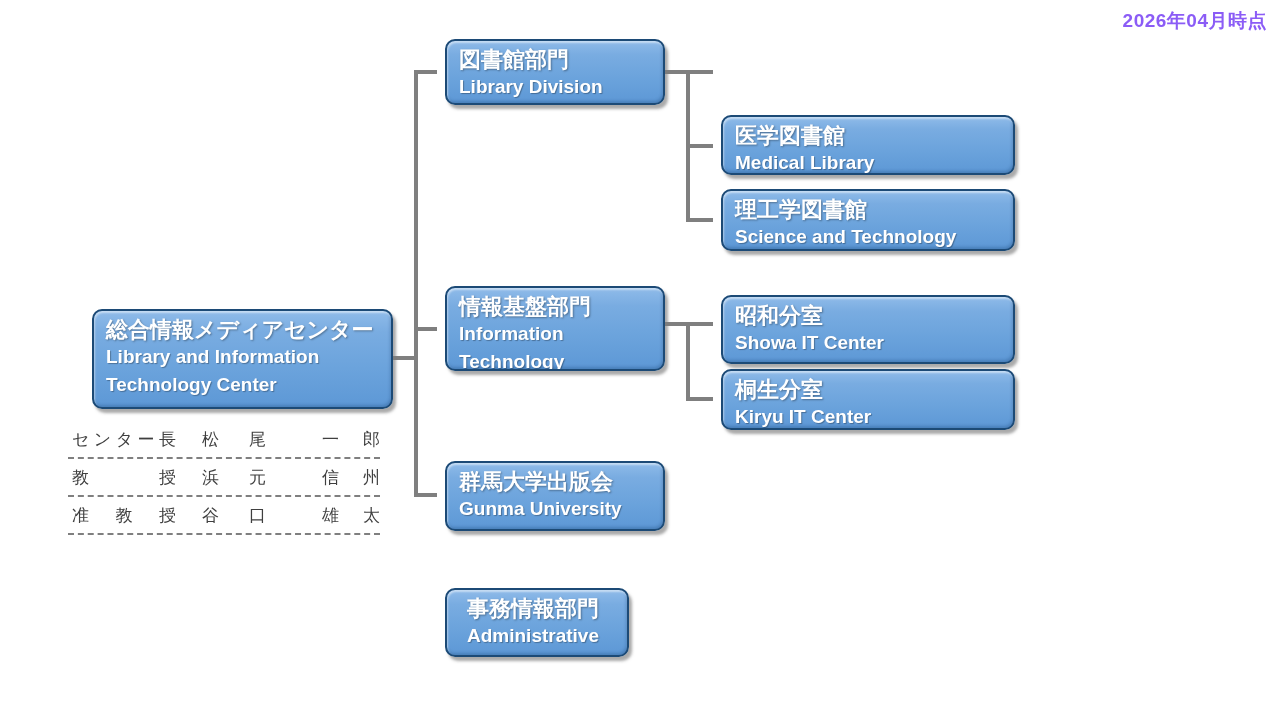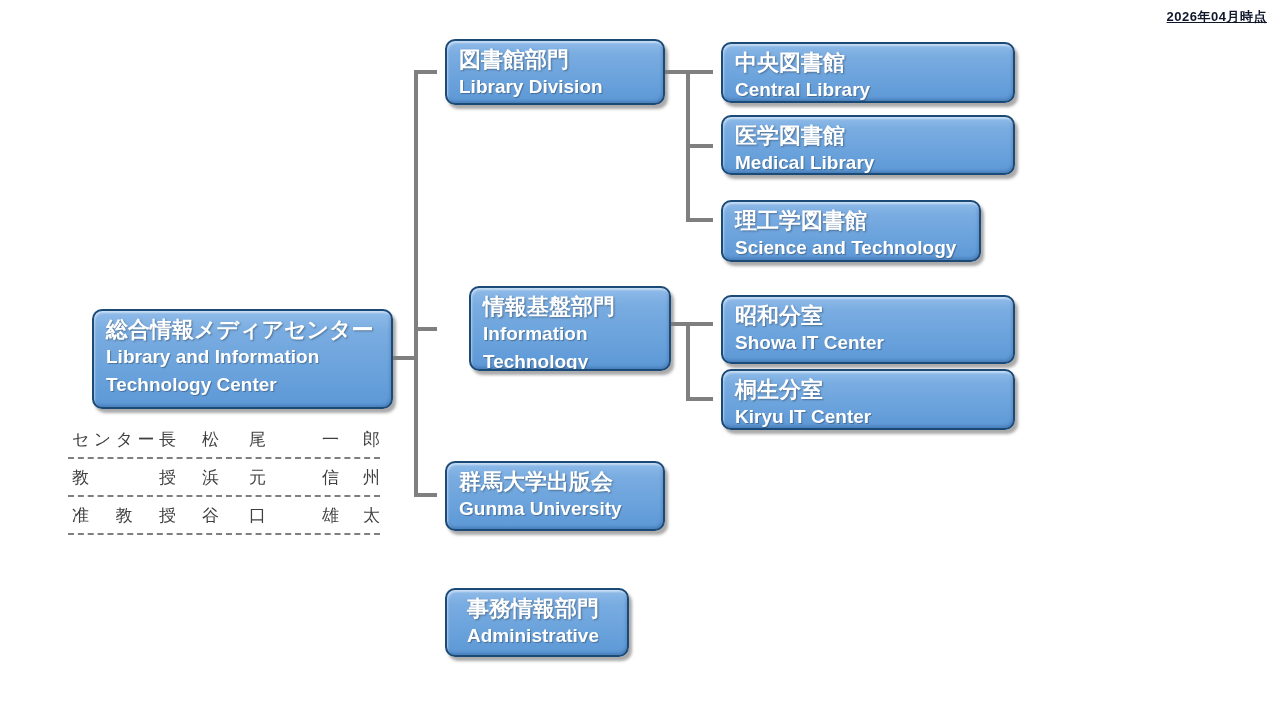--- a/index.html
+++ b/index.html
@@ -2,21 +2,21 @@
 <html><head>
 <meta charset="utf-8">
 <style>
   html,body { margin:0; padding:0; background:#ffffff; }
   body { font-family:"Liberation Sans", sans-serif; }
   .canvas {
     position:relative; width:1280px; height:720px; background:#ffffff; overflow:hidden;
   }
   .date-note {
     position:absolute; top:8px; right:13px;
-    font-size:13px; font-weight:bold; color:#0f172a; letter-spacing:0.5px;text-decoration:underline;
+    font-size:19px; font-weight:bold; color:#8b5cf6; letter-spacing:0.5px;
   }
   
   .node {
     position:absolute; box-sizing:border-box;
     border:2px solid #1c4a76; border-radius:10px;
     background:linear-gradient(180deg, #8fbbe9 0%, #79ace1 22%, #6ba3dc 60%, #5d98d6 100%);
     box-shadow:3px 4px 3px rgba(125,125,125,0.65),
                inset 1px 2px 2px rgba(255,255,255,0.5),
                inset -1px -2px 3px rgba(10,50,100,0.25);
     color:#ffffff; padding:6px 12px 0 12px; overflow:hidden;margin-left:8px;
@@ -72,47 +72,43 @@
     <div class="jp" style="font-size:22px;">総合情報メディアセンター</div>
     <div class="en">Library and Information
 Technology Center</div>
   </div>
 
   <div class="node" style="left:437px; top:39px; width:220px; height:66px;">
     <div class="jp">図書館部門</div>
     <div class="en">Library Division</div>
   </div>
 
-  <div class="node" style="left:461px; top:286px; width:202px; height:85px;">
+  <div class="node" style="left:437px; top:286px; width:220px; height:85px;">
     <div class="jp">情報基盤部門</div>
     <div class="en">Information Technology
 Division</div>
   </div>
 
   <div class="node" style="left:437px; top:461px; width:220px; height:70px;">
     <div class="jp">群馬大学出版会</div>
     <div class="en">Gunma University Press</div>
   </div>
 
   <div class="node" style="left:437px; top:588px; width:184px; height:69px;padding-left:20px;">
     <div class="jp">事務情報部門</div>
     <div class="en">Administrative Division</div>
   </div>
 
-  <div class="node" style="left:713px; top:42px; width:294px; height:61px;">
-    <div class="jp">中央図書館</div>
-    <div class="en">Central Library</div>
-  </div>
 
   <div class="node" style="left:713px; top:115px; width:294px; height:60px;">
     <div class="jp">医学図書館</div>
     <div class="en">Medical Library</div>
   </div>
 
-  <div class="node" style="left:713px; top:200px; width:260px; height:62px;">
+  <div class="node" style="left:713px; top:189px; width:294px; height:62px;">
     <div class="jp">理工学図書館</div>
     <div class="en">Science and Technology Library</div>
   </div>
 
   <div class="node" style="left:713px; top:295px; width:294px; height:69px;">
     <div class="jp">昭和分室</div>
     <div class="en">Showa IT Center</div>
   </div>
 
   <div class="node" style="left:713px; top:369px; width:294px; height:61px;">

